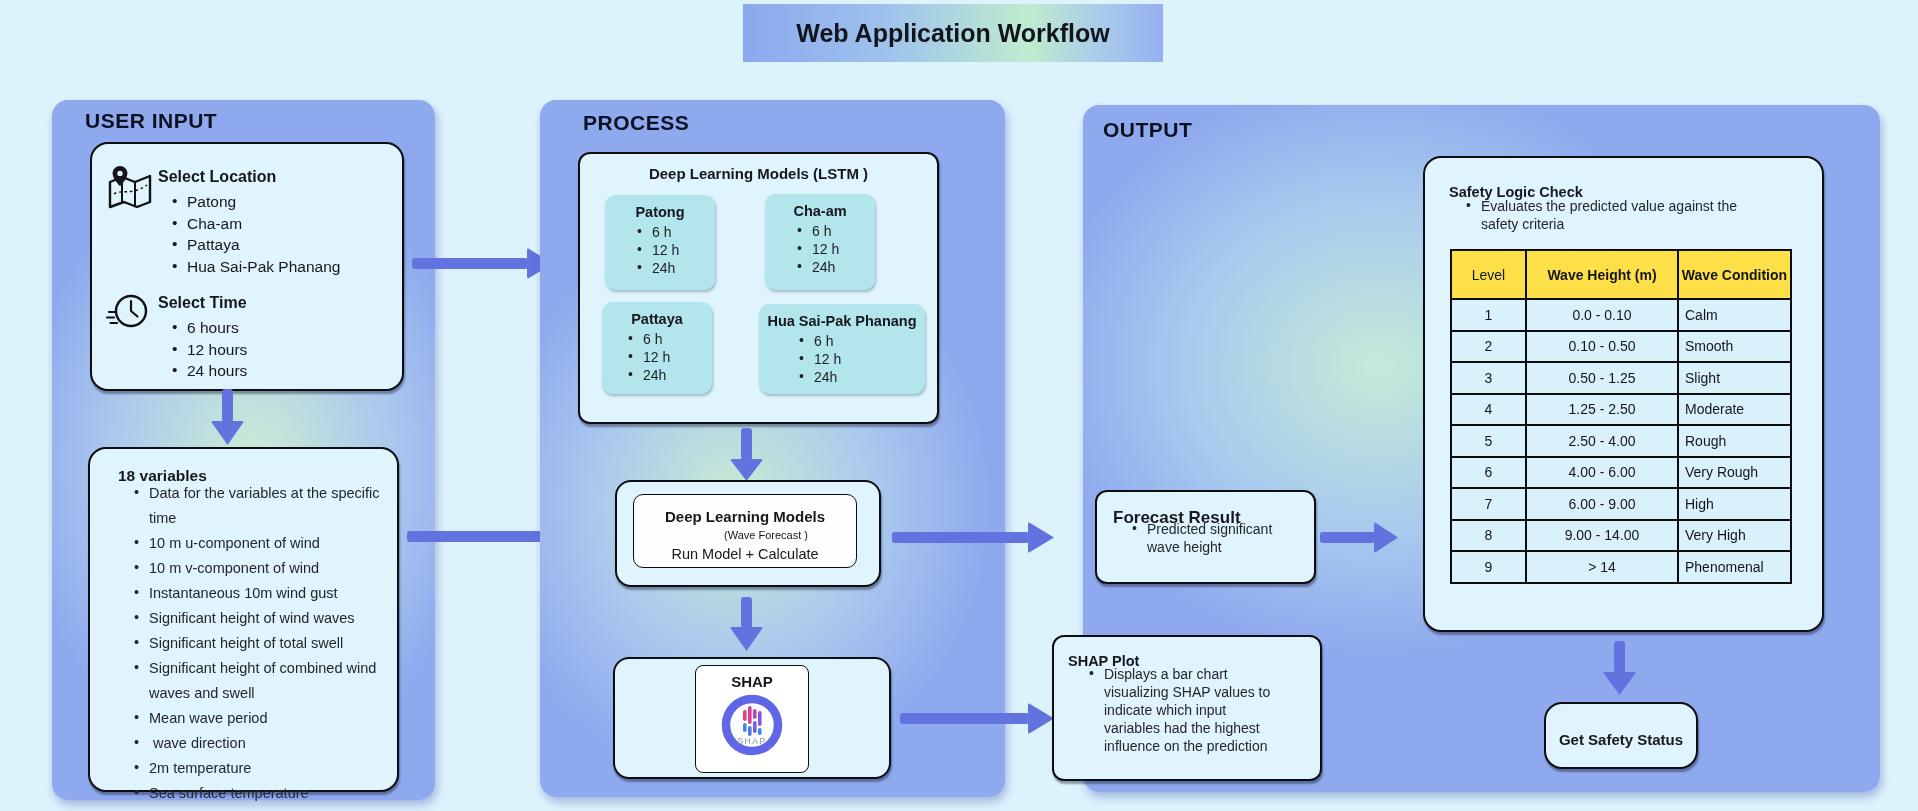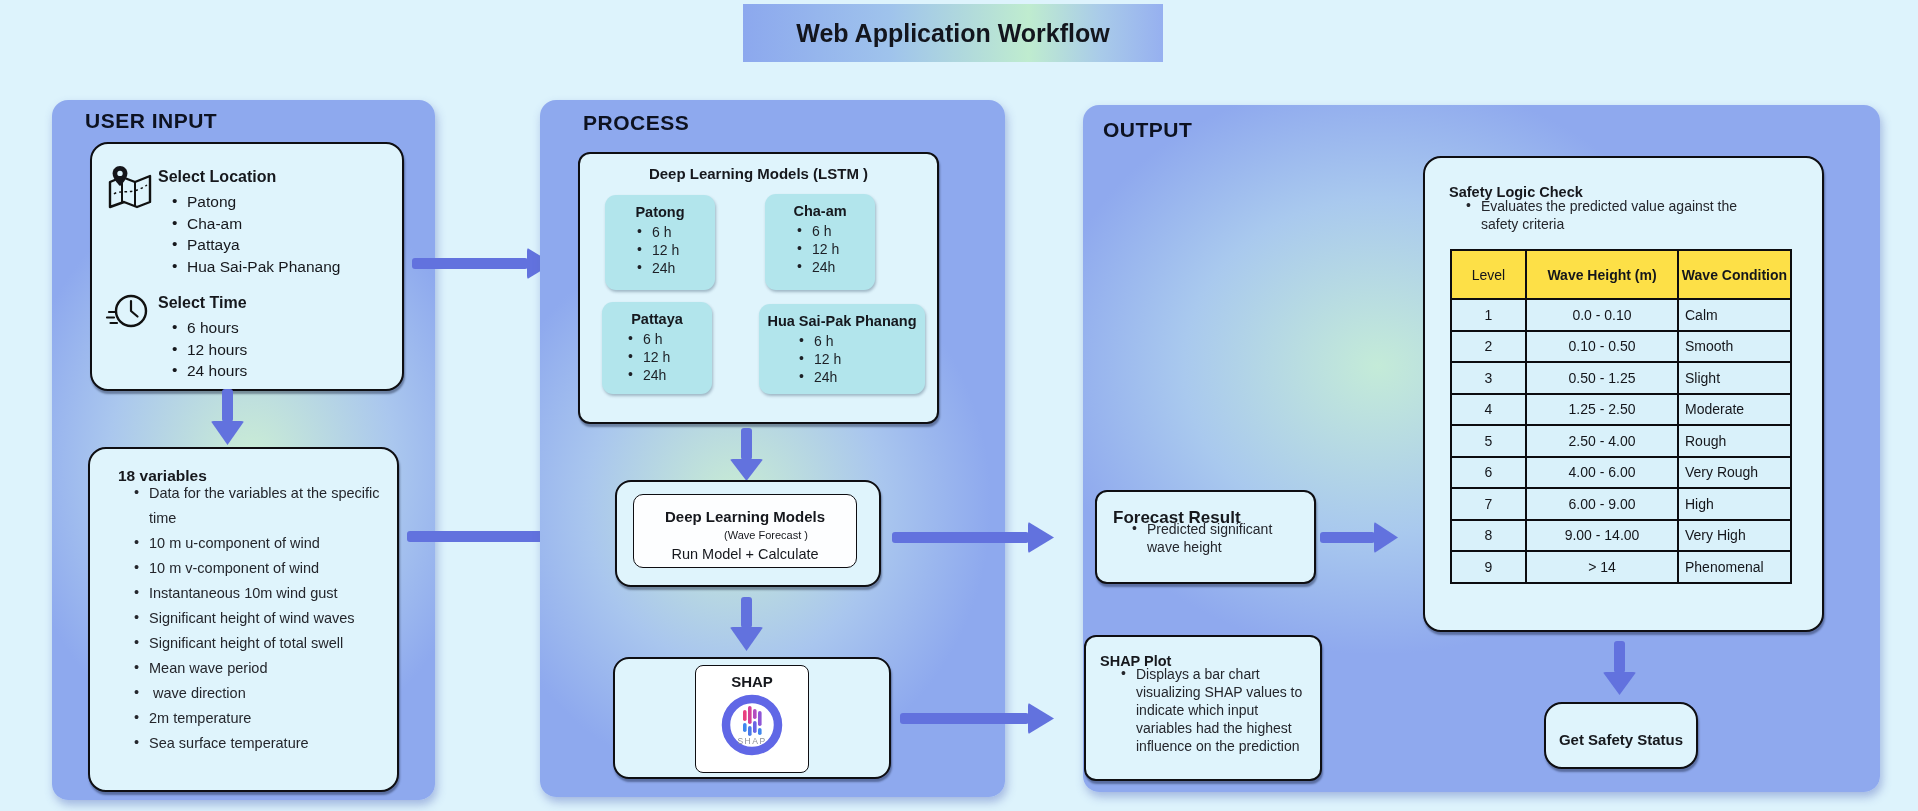--- a/index.html
+++ b/index.html
@@ -120,20 +120,21 @@
 
   <div class="box" style="left:88px; top:447px; width:307px; height:341px; border-radius:18px;">
     <div class="bold abs" style="left:28px; top:10px; font-size:15.5px;">18 variables</div>
     <ul class="blist abs" style="left:42px; top:32px; font-size:14.5px; line-height:25px; width:248px; color:#24262c;">
       <li>Data for the variables at the specific time</li>
       <li>10 m u-component of wind</li>
       <li>10 m v-component of wind</li>
       <li>Instantaneous 10m wind gust</li>
       <li>Significant height of wind waves</li>
       <li>Significant height of total swell</li>
+      <li>Significant height of combined wind waves and swell</li>
       <li>Mean wave period</li>
       <li> wave direction</li>
       <li>2m temperature</li>
       <li>Sea surface temperature</li>
     </ul>
   </div>
 
   <div>
     <div class="abar" style="left:412px; top:258px; width:116px; height:11px;"></div>
     <div class="ahead-right" style="left:527px; top:247px; width:26px; height:33px;"></div>
@@ -241,21 +242,21 @@
     <ul class="blist abs txt-sm" style="left:33px; top:28px; width:160px;">
       <li>Predicted significant wave height</li>
     </ul>
   </div>
 
   <div>
     <div class="abar" style="left:1320px; top:532px; width:55px; height:11px;"></div>
     <div class="ahead-right" style="left:1374px; top:521px; width:24px; height:33px;"></div>
   </div>
 
-  <div class="box" style="left:1084px; top:635px; width:234px; height:142px; border-radius:12px; border-width:2px;">
+  <div class="box" style="left:1052px; top:635px; width:234px; height:142px; border-radius:12px; border-width:2px;padding-left:32px;">
     <div class="bold abs" style="left:14px; top:8px; font-size:14.5px;">SHAP Plot</div>
     <ul class="blist abs txt-sm" style="left:33px; top:28px; width:186px;">
       <li>Displays a bar chart visualizing SHAP values to indicate which input variables had the highest influence on the prediction</li>
     </ul>
   </div>
 
   <div class="box" style="left:1423px; top:156px; width:397px; height:472px; border-radius:18px;">
     <div class="bold abs" style="left:24px; top:18px; font-size:14.5px;">Safety Logic Check</div>
     <ul class="blist abs txt-sm" style="left:39px; top:39px; width:290px;">
       <li>Evaluates the predicted value against the safety criteria</li>

